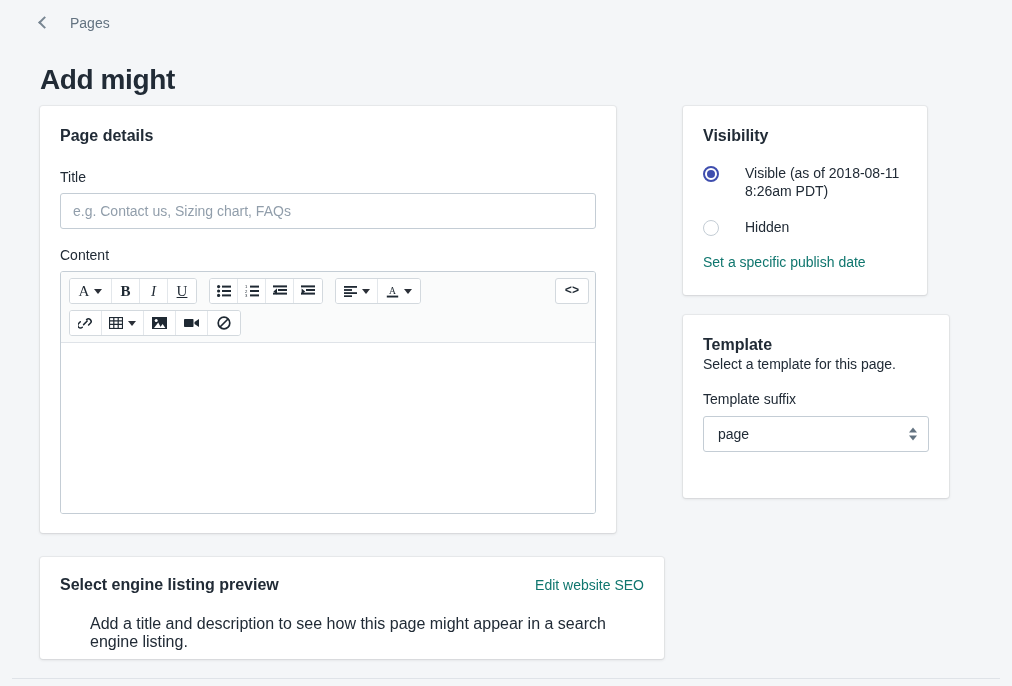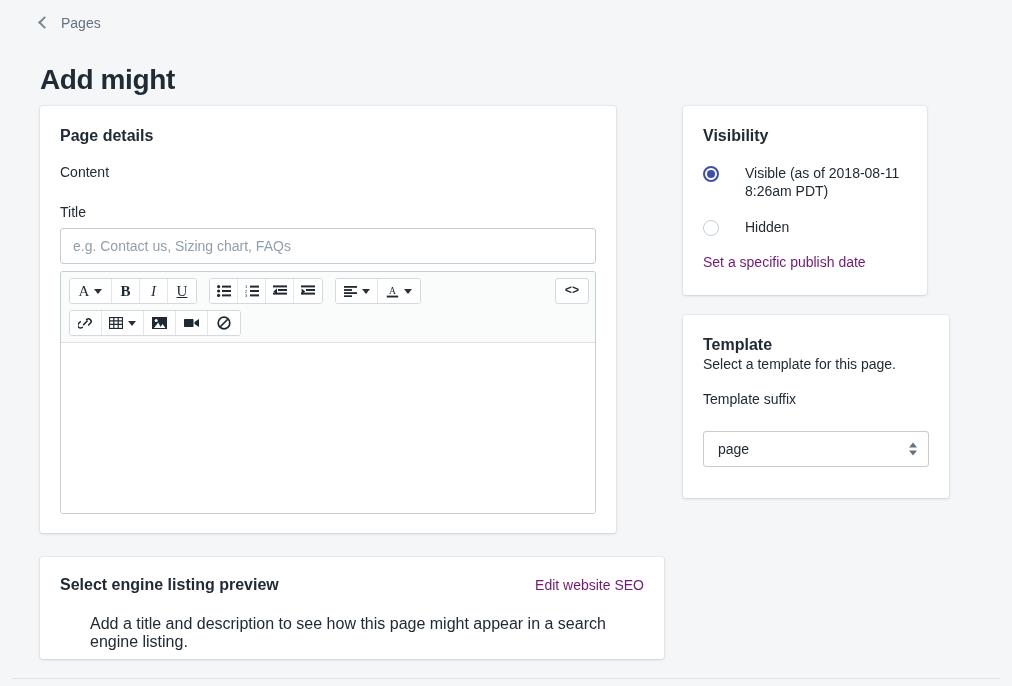--- a/index.html
+++ b/index.html
@@ -9,21 +9,21 @@
     background: #f4f6f8;
     font-family: "Liberation Sans", sans-serif;
     color: #212b36;
     overflow: hidden;
   }
   .page { position: relative; width: 1012px; height: 686px; }
 
   
   .breadcrumb {
     position: absolute; left: 40px; top: 15px;
-    display: flex; align-items: center; gap: 12px;
+    display: flex; align-items: center; gap: 21px;
     font-size: 14px; color: #637381;
   }
   .breadcrumb .chev {
     display: inline-block; width: 9px; height: 9px;
     border-left: 2px solid #5c6ac4; border-bottom: 2px solid #5c6ac4;
     transform: rotate(45deg); position: relative; top: -1px;
     opacity: .85;
   }
   .breadcrumb .chev { border-color: #637381; }
   .page-title {
@@ -96,21 +96,21 @@
     justify-content: center; font-size: 12px; font-weight: bold;
     font-family: "Liberation Mono", monospace; color: #1f2933;
     position: absolute; right: 0; top: 0;
   }
   .canvas { height: 170px; background: #fff; }
 
   
   #seo-card { left: 40px; top: 557px; width: 624px; height: 102px; }
   #seo-card .inner { padding: 18px 20px; }
   .seo-head { display: flex; justify-content: space-between; align-items: baseline; }
-  .link { color: #701a75; font-size: 14px; text-decoration: none; cursor: default; }
+  .link { color: #0f766e; font-size: 14px; text-decoration: none; cursor: default; }
   .seo-body { margin-top: 20px; font-size: 16px; color: #212b36; line-height: 18px; margin-left: 30px; }
 
   
   #visibility-card { left: 683px; top: 106px; width: 244px; height: 189px; }
   #template-card  { left: 683px; top: 315px; width: 266px; height: 183px; }
   .rc-inner { padding: 20px; }
   .radio-row { display: flex; align-items: flex-start; gap: 26px; margin-top: 18px; }
   .radio {
     flex: 0 0 auto; width: 16px; height: 16px; border-radius: 50%;
     border: 1px solid #c4cdd5; background: #fff; margin-top: 2px;
@@ -118,21 +118,21 @@
   }
   .radio.checked { border: 2px solid #3f4eae; background: #fff; }
   .radio.checked::after {
     content: ""; position: absolute; left: 50%; top: 50%;
     width: 8px; height: 8px; margin: -4px 0 0 -4px;
     border-radius: 50%; background: #3f4eae;
   }
   .radio-label { font-size: 14px; color: #212b36; line-height: 18px; }
   .publish-link { display: block; margin-top: 18px; }
   .helper { font-size: 14px; color: #212b36; line-height: 18px; }
-  .select-wrap { position: relative; margin-top: 23px; }
+  .select-wrap { position: relative; margin-top: 8px; }
   .select-box {
     width: 100%; height: 36px; border: 1px solid #c4cdd5; border-radius: 3px;
     background: #fff; font-size: 14px; color: #212b36;
     padding: 0 32px 0 14px; display: flex; align-items: center;
   }
   .select-arrows {
     position: absolute; right: 12px; top: 50%; transform: translateY(-50%);
     display: flex; flex-direction: column; gap: 3px; align-items: center;
   }
   .select-arrows i {
@@ -158,27 +158,27 @@
     <span class="chev"></span>
     <span>Pages</span>
   </div>
 
   <h1 class="page-title">Add might</h1>
 
   <div class="card" id="page-details-card">
     <div class="inner">
       <h2 class="card-title">Page details</h2>
 
-      <div style="margin-top:17px;">
-        <label class="field-label">Content</label>
-      </div>
-
       <div style="margin-top:22px;">
         <label class="field-label">Title</label>
         <input class="text-input" style="margin-top: 7px;" value="" placeholder="e.g. Contact us, Sizing chart, FAQs">
+      </div>
+
+      <div style="margin-top:17px;">
+        <label class="field-label">Content</label>
       </div>
 
       <div class="editor" style="margin-top:7px;">
         <div class="toolbar">
 
           <div class="tb-row">
             <div class="tb-group">
               <div class="tb-btn wide">
                 <span class="glyph-A">A</span>
                 <span class="caret"></span>

